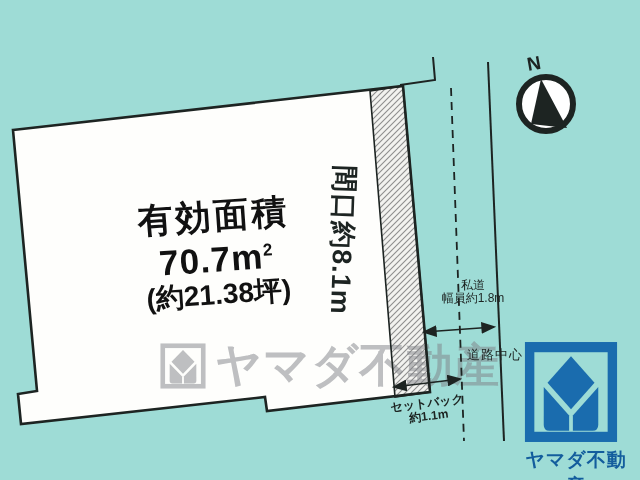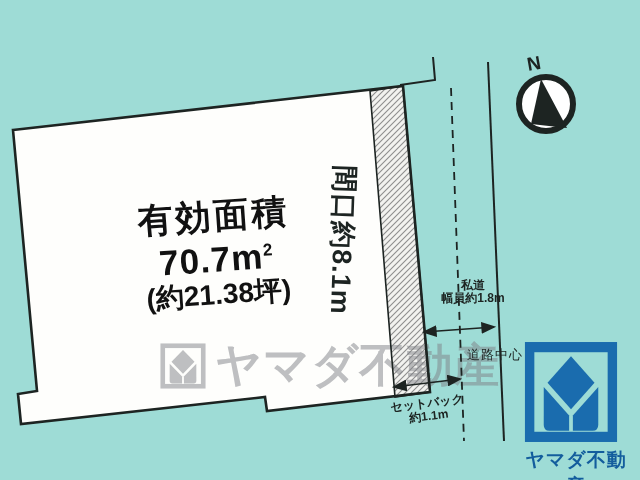--- a/index.html
+++ b/index.html
@@ -18,21 +18,21 @@
     transform:rotate(-4deg);font-weight:bold;color:#111;}
   #area-label .l1{font-size:35px;letter-spacing:3px;line-height:40px;}
   #area-label .l2{font-size:35px;line-height:36px;letter-spacing:1px;}
   #area-label .l2 sup{font-size:17px;}
   #area-label .l3{font-size:28px;line-height:33px;letter-spacing:0px;}
   
   #frontage-label{left:363px;top:166px;transform-origin:0 0;transform:rotate(92deg);
     font-size:27px;font-weight:bold;letter-spacing:1px;}
   
   #road-width-label{left:434px;top:279px;width:78px;text-align:center;
-    font-size:12px;line-height:13px;font-weight:bold;}
+    font-size:12px;line-height:13px;font-weight:normal;}
   #road-center-label{left:436px;top:346px;font-size:13px;font-weight:normal;letter-spacing:1px;margin-left:31px;}
   #setback-label{left:390px;top:397px;width:76px;text-align:center;
     font-size:12px;line-height:13px;font-weight:bold;transform:rotate(-7deg);}
   
   #north-label{left:527px;top:53px;font-size:19px;font-weight:bold;transform:rotate(-10deg);}
   
   #watermark{left:160px;top:335px;display:flex;align-items:center;gap:9px;
     color:var(--watermark);}
   #watermark .wm-text{font-size:46px;font-weight:bold;letter-spacing:1px;white-space:nowrap;}
   #watermark svg{width:46px;height:46px;flex:0 0 auto;}

